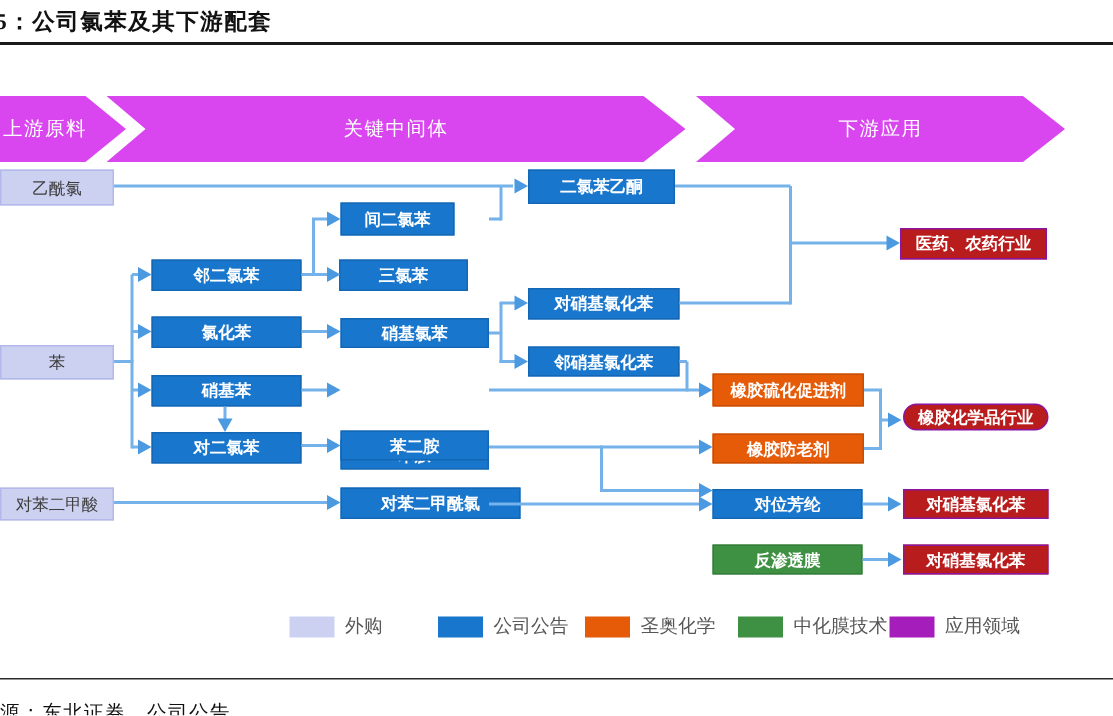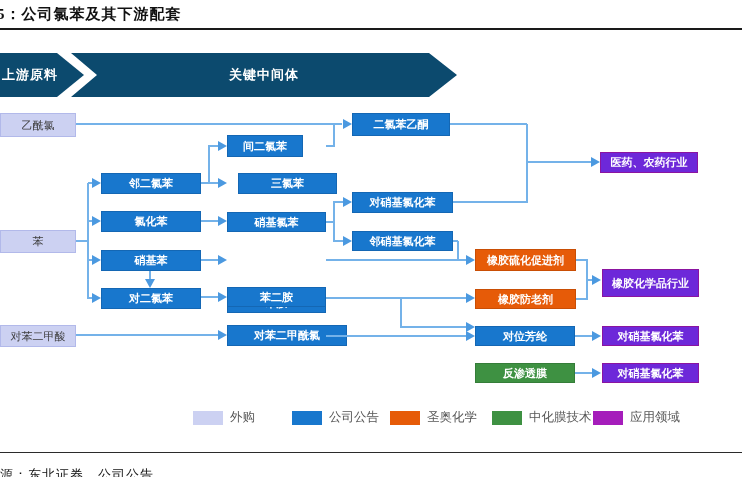--- a/index.html
+++ b/index.html
@@ -4,80 +4,81 @@
 <style>
   html,body{margin:0;padding:0;background:#fff;}
   .page{position:relative;width:742px;height:477px;background:#fff;overflow:hidden;
         font-family:"Liberation Sans",sans-serif;}
   .title{position:absolute;left:-3px;top:5px;font-family:"Liberation Serif",serif;
          font-weight:bold;font-size:15px;color:#111;letter-spacing:1px;white-space:nowrap;}
   .title-rule{position:absolute;left:0;top:28px;width:742px;height:2px;background:#1a1a1a;}
   .bottom-rule{position:absolute;left:0;top:452px;width:742px;height:1px;background:#2b2b2b;}
   .source{position:absolute;left:0px;top:466px;font-family:"Liberation Serif",serif;
           font-size:13px;color:#111;letter-spacing:1px;white-space:nowrap;}
-  .banner{position:absolute;top:53px;height:44px;background:#0c4a6e;color:#fff;
-          font-weight:bold;font-size:13px;display:flex;align-items:center;justify-content:center;
+  .banner{position:absolute;top:64px;height:44px;background:#d946ef;color:#fff;
+          font-weight:normal;font-size:13px;display:flex;align-items:center;justify-content:center;
           letter-spacing:1px;}
   .banner.first{left:0;width:84px;
      clip-path:polygon(0 0,57px 0,100% 50%,57px 100%,0 100%);padding-right:24px;box-sizing:border-box;}
   .banner.mid{left:71px;width:386px;
      clip-path:polygon(0 0,calc(100% - 28px) 0,100% 50%,calc(100% - 28px) 100%,0 100%,26px 50%);}
   .banner.last{left:464px;width:246px;
      clip-path:polygon(0 0,calc(100% - 28px) 0,100% 50%,calc(100% - 28px) 100%,0 100%,26px 50%);}
   .node{position:absolute;display:flex;align-items:center;justify-content:center;
         font-size:11px;font-weight:bold;box-sizing:border-box;white-space:nowrap;}
   .node.lav{background:#ccd1f2;border:1px solid #b2b9ea;color:#3d3d3d;font-weight:normal;}
   .node.blue{background:#1877cd;border:1px solid #1467b4;color:#fff;}
   .node.orange{background:#e65b08;border:1px solid #c94e05;color:#fff;}
   .node.green{background:#3e9142;border:1px solid #357d39;color:#fff;}
-  .node.purple{background:#6d28d9;border:1px solid #8b14a0;color:#fff;}
+  .node.purple{background:#b91c1c;border:1px solid #8b14a0;color:#fff;}
   .hl{position:absolute;height:2px;background:#74b2e9;}
   .vl{position:absolute;width:2px;background:#74b2e9;}
   .head-r{position:absolute;width:0;height:0;border-top:5px solid transparent;
           border-bottom:5px solid transparent;border-left:9px solid #4b99e0;}
   .head-d{position:absolute;width:0;height:0;border-left:5px solid transparent;
           border-right:5px solid transparent;border-top:9px solid #4b99e0;}
   .legend{position:absolute;left:0;top:0;width:100%;height:100%;pointer-events:none;}
   .legend-item{position:absolute;top:409px;display:flex;align-items:center;}
   .legend-swatch{width:30px;height:14px;margin-right:7px;}
   .legend-label{font-size:12.5px;color:#575757;white-space:nowrap;}
 </style>
 </head>
 <body>
 
 <div class="page">
   <div class="title">5：公司氯苯及其下游配套</div>
   <div class="title-rule"></div>
 
   <div class="banner first">上游原料</div>
   <div class="banner mid">关键中间体</div>
+  <div class="banner last">下游应用</div>
 
   <div id="diagram">
       <div class="node lav" style="left: 0px; top: 113px; width: 76px; height: 24px;">乙酰氯</div>
       <div class="node lav" style="left: 0px; top: 230px; width: 76px; height: 23px;">苯</div>
       <div class="node lav" style="left: 0px; top: 325px; width: 76px; height: 22px;">对苯二甲酸</div>
       <div class="node blue" style="left: 101px; top: 173px; width: 100px; height: 21px;">邻二氯苯</div>
       <div class="node blue" style="left: 101px; top: 211px; width: 100px; height: 21px;">氯化苯</div>
       <div class="node blue" style="left: 101px; top: 250px; width: 100px; height: 21px;">硝基苯</div>
       <div class="node blue" style="left: 101px; top: 288px; width: 100px; height: 21px;">对二氯苯</div>
       <div class="node blue" style="left: 227px; top: 135px; width: 76px; height: 22px;">间二氯苯</div>
-      <div class="node blue" style="left: 238px; top: 173px; width: 99px; height: 21px;">三氯苯</div>
+      <div class="node blue" style="left: 226px; top: 173px; width: 86px; height: 21px;">三氯苯</div>
       <div class="node blue" style="left: 227px; top: 212px; width: 99px; height: 20px;">硝基氯苯</div>
       <div class="node blue" style="left: 227px; top: 251px; width: 99px; height: 20px; margin-top: 42px;">苯胺</div>
       <div class="node blue" style="left: 227px; top: 287px; width: 99px; height: 20px;">苯二胺</div>
       <div class="node blue" style="left: 227px; top: 325px; width: 120px; height: 21px;">对苯二甲酰氯</div>
       <div class="node blue" style="left: 352px; top: 113px; width: 98px; height: 23px;">二氯苯乙酮</div>
       <div class="node blue" style="left: 352px; top: 192px; width: 101px; height: 21px;">对硝基氯化苯</div>
       <div class="node blue" style="left: 352px; top: 231px; width: 101px; height: 20px;">邻硝基氯化苯</div>
       <div class="node orange" style="left: 475px; top: 249px; width: 101px; height: 22px;">橡胶硫化促进剂</div>
       <div class="node orange" style="left: 475px; top: 289px; width: 101px; height: 20px;">橡胶防老剂</div>
       <div class="node blue" style="left: 475px; top: 326px; width: 100px; height: 20px;">对位芳纶</div>
       <div class="node green" style="left: 475px; top: 363px; width: 100px; height: 20px;">反渗透膜</div>
       <div class="node purple" style="left: 600px; top: 152px; width: 98px; height: 21px;">医药、农药行业</div>
-      <div class="node purple" style="left: 602px; top: 269px; width: 97px; height: 28px;">橡胶化学品行业</div>
+      <div class="node purple" style="left: 602px; top: 269px; width: 97px; height: 18px; border-radius: 10px;">橡胶化学品行业</div>
       <div class="node purple" style="left: 602px; top: 326px; width: 97px; height: 20px;">对硝基氯化苯</div>
       <div class="node purple" style="left: 602px; top: 363px; width: 97px; height: 20px;">对硝基氯化苯</div>
       <div class="hl" style="left: 76px; top: 123px; width: 266px;"></div>
       <div class="hl" style="left: 326px; top: 145px; width: 8px;"></div>
       <div class="hl" style="left: 76px; top: 240px; width: 13px;"></div>
       <div class="hl" style="left: 88px; top: 182px; width: 7px;"></div>
       <div class="hl" style="left: 88px; top: 220px; width: 7px;"></div>
       <div class="hl" style="left: 88px; top: 259px; width: 7px;"></div>
       <div class="hl" style="left: 88px; top: 297px; width: 7px;"></div>
       <div class="hl" style="left: 201px; top: 182px; width: 8px;"></div>

